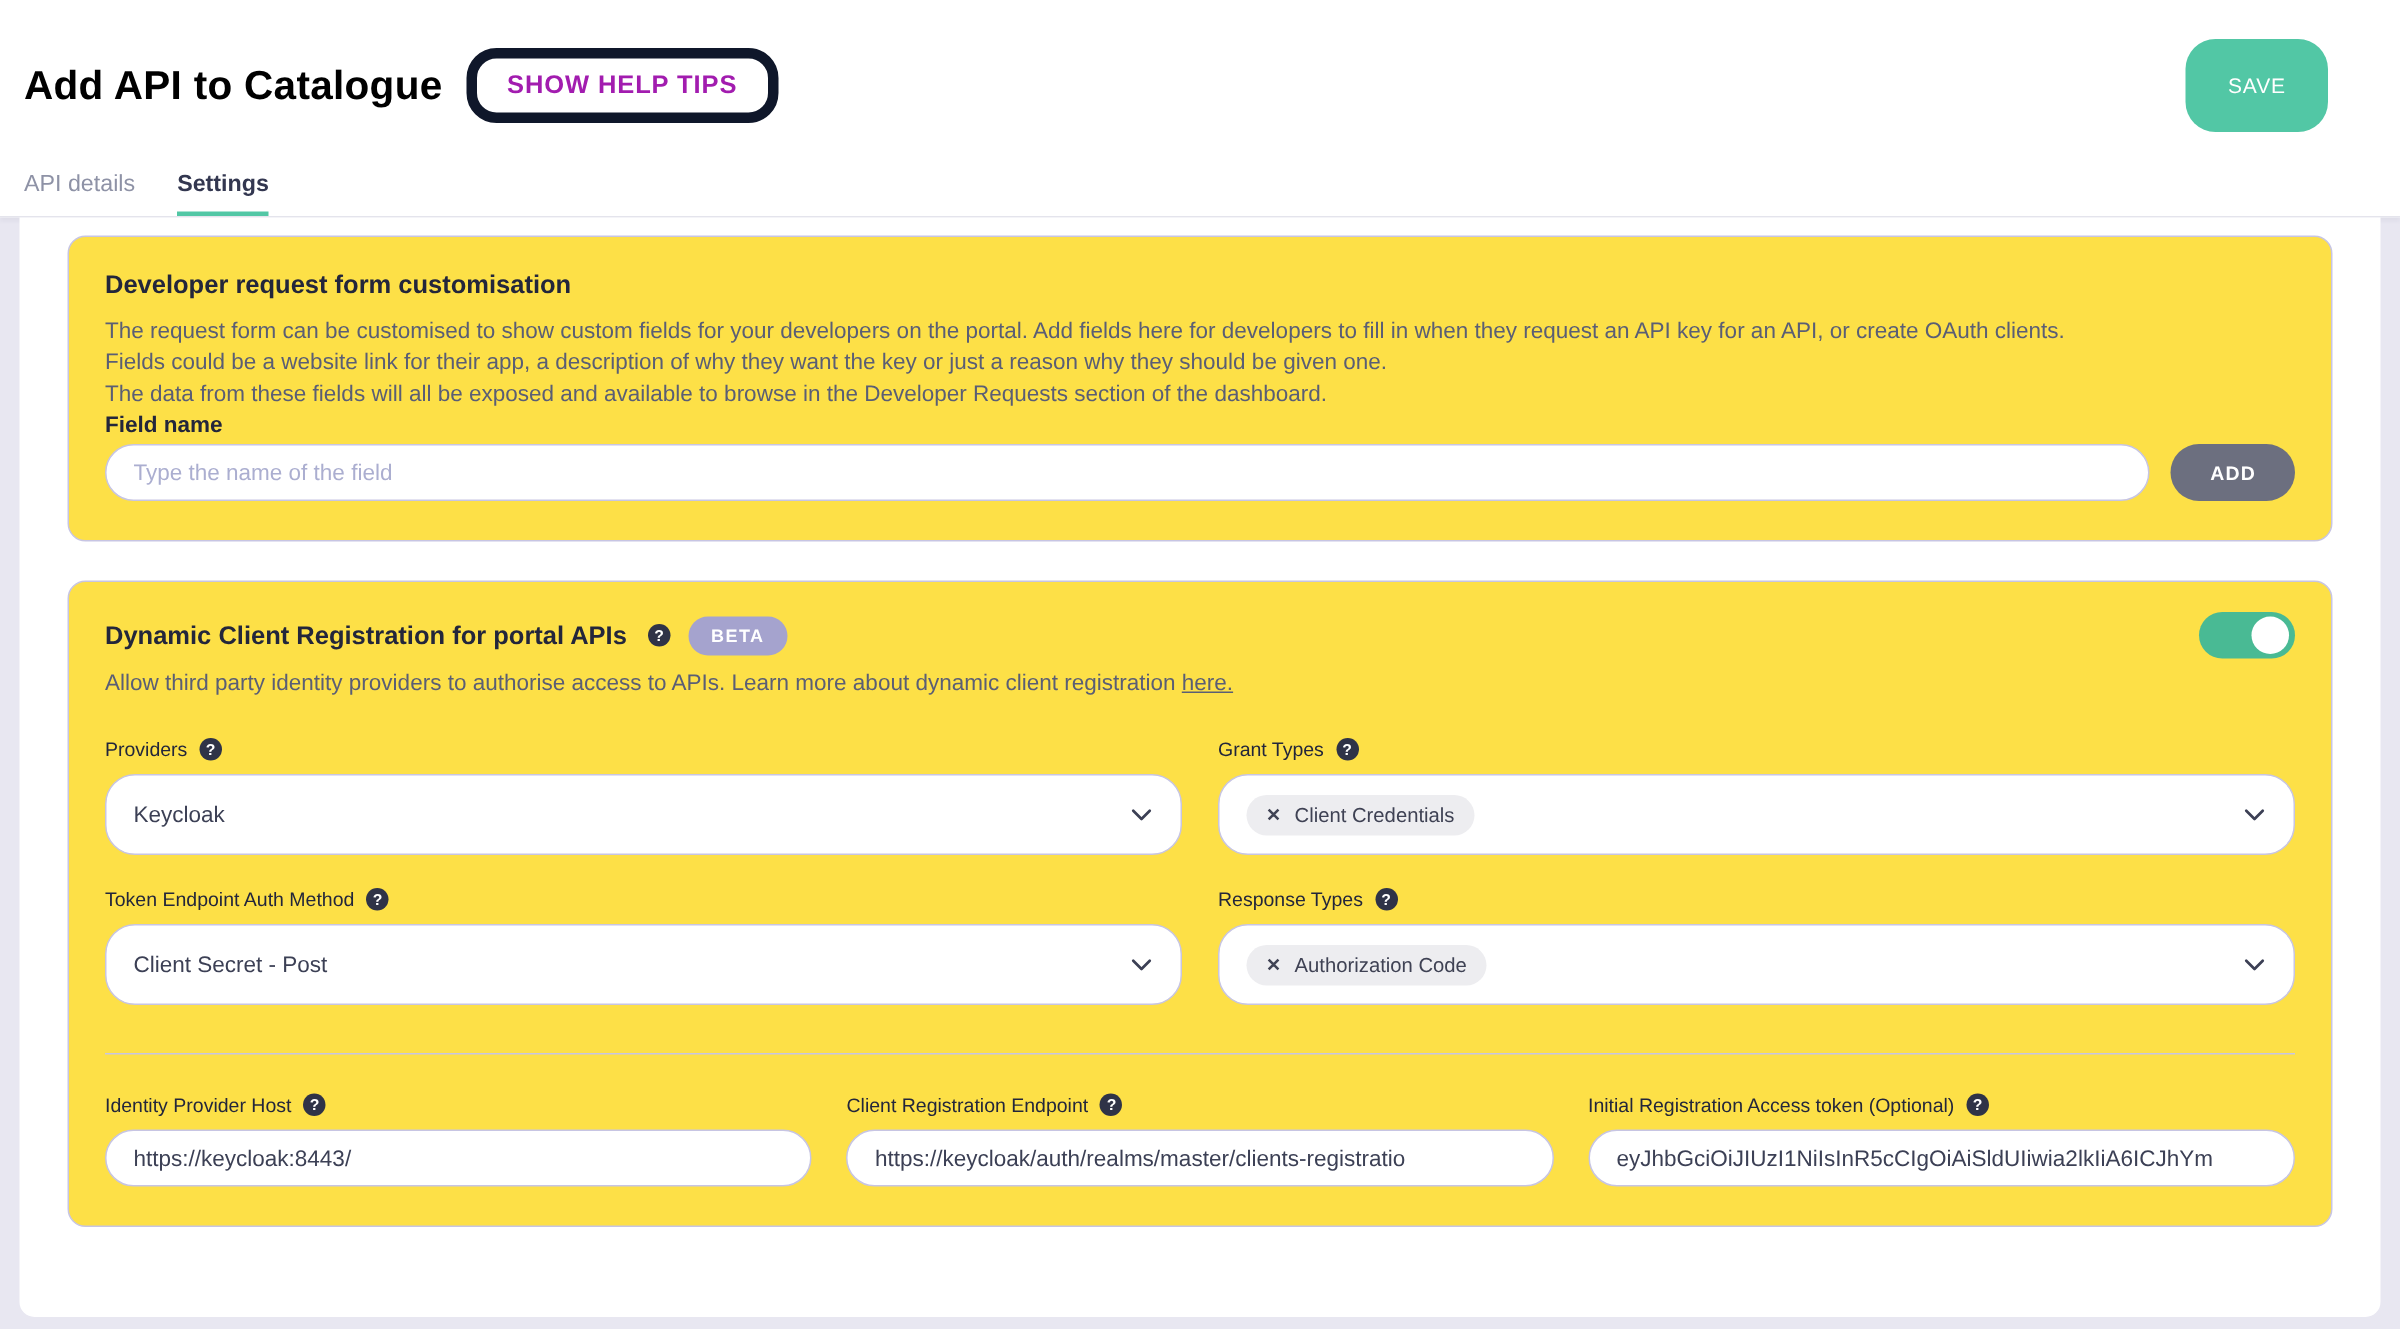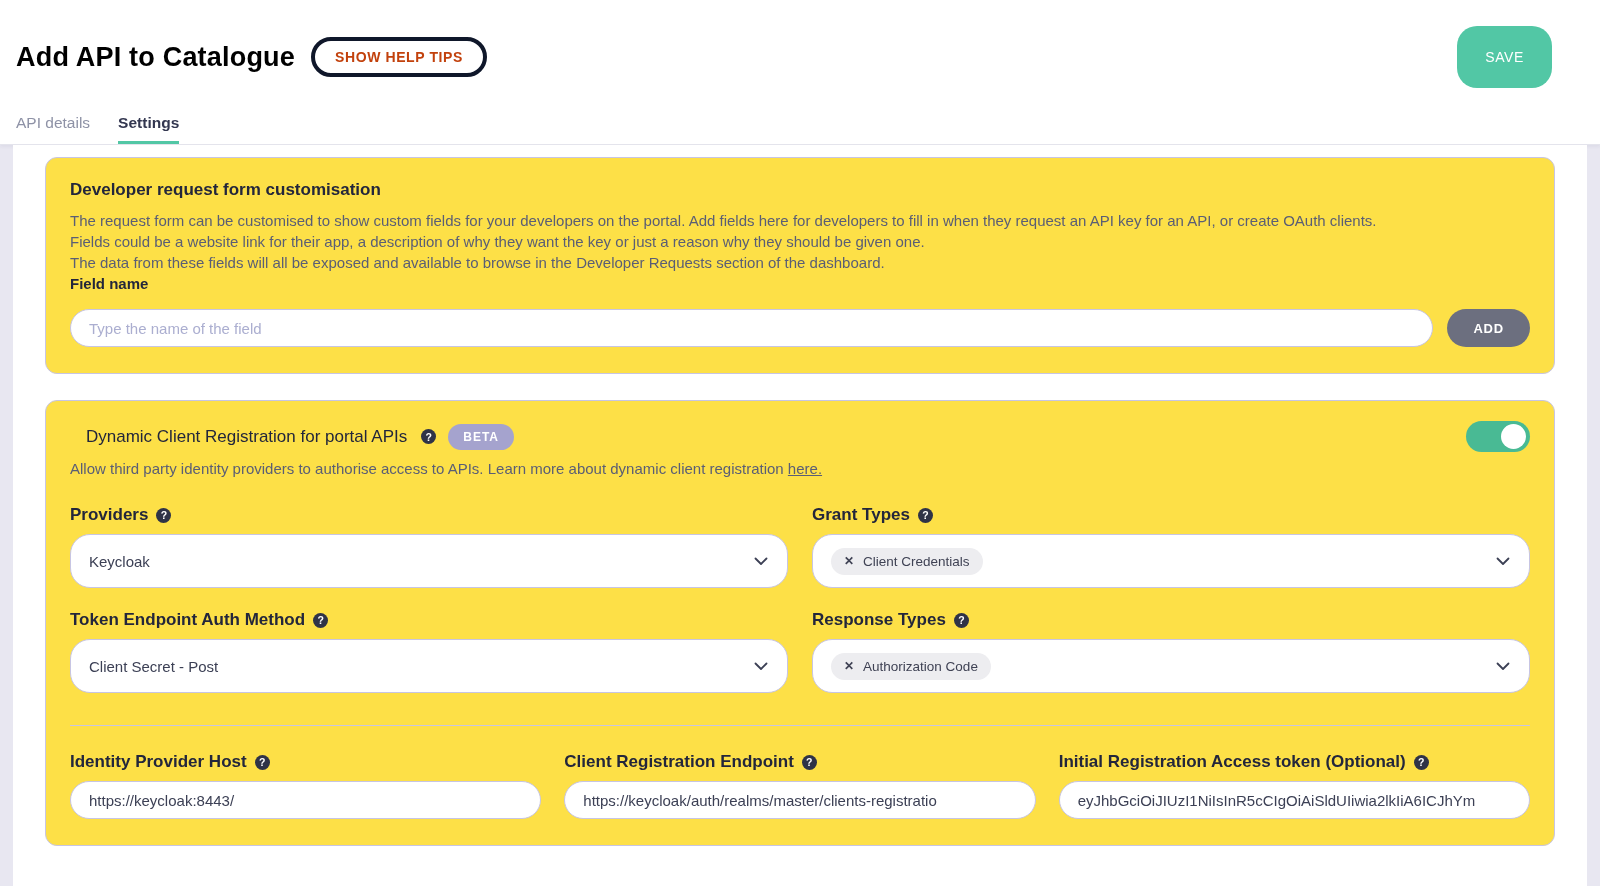--- a/index.html
+++ b/index.html
@@ -24,23 +24,23 @@
     background:#fff;
     padding:26px 48px 0 16px;
     border-bottom:1px solid #e4e4ec;
     box-shadow:0 2px 3px rgba(40,40,70,.05);
   }
   .title-row{display:flex;align-items:center;gap:16px;}
   .page-title{
     font-size:27px;font-weight:700;color:#000000;letter-spacing:.2px;
   }
   .help-tips-btn{
-    border:4px solid #0f172a;border-radius:20px;background:#fff;
-    padding:8px 20px;font-size:14px;font-weight:700;letter-spacing:.6px;
-    color:#c2410c;cursor:pointer;font-family:inherit;
+    border:7px solid #0f172a;border-radius:20px;background:#fff;
+    padding:8px 20px;font-size:17px;font-weight:700;letter-spacing:.6px;
+    color:#a21caf;cursor:pointer;font-family:inherit;
   }
   .spacer{flex:1;}
   .save-btn{
     background:var(--accent);border:none;border-radius:20px;
     padding:23px 28px;color:#fff;font-size:14px;font-weight:400;
     letter-spacing:.6px;cursor:pointer;font-family:inherit;
   }
   .tabs{display:flex;gap:28px;margin-top:26px;padding-left:0;}
   .tab{
     font-size:15.5px;color:#8e92a6;padding-bottom:9px;cursor:pointer;
@@ -56,35 +56,35 @@
   }
   .card{
     border:1px solid var(--border-purple);border-radius:12px;
     padding:20px 24px 26px;background:#fde047;
   }
   .card.first{margin-top:0;}
   .card.second{margin-top:26px;}
   .card-title{font-size:17px;font-weight:600;color:var(--ink);margin:2px 0 10px;}
   .desc-line{font-size:15px;color:var(--body-text);line-height:21px;}
   .field-name-label{font-size:15px;font-weight:700;color:var(--ink);line-height:21px;}
-  .add-row{display:flex;align-items:center;gap:14px;margin-top:15px;}
+  .add-row{display:flex;align-items:center;gap:14px;margin-top:2px;}
   .pill-input{
     flex:1;height:38px;border:1px solid var(--border-purple);border-radius:19px;
     padding:0 18px;font-size:15px;color:#3c4055;outline:none;
     font-family:inherit;background:#fff;min-width:0;
   }
   .pill-input::placeholder{color:#abaed0;}
   .add-btn{
     background:var(--btn-gray);border:none;border-radius:19px;height:38px;
     padding:0 26px;color:#fff;font-size:13px;font-weight:700;letter-spacing:.8px;
     cursor:pointer;font-family:inherit;
   }
   
   .dcr-header{display:flex;align-items:center;gap:12px;}
-  .dcr-title{font-size:17px;font-weight:400;color:var(--ink);margin-left:16px;}
+  .dcr-title{font-size:17px;font-weight:700;color:var(--ink);}
   .q-icon{
     display:inline-flex;align-items:center;justify-content:center;
     width:15px;height:15px;border-radius:50%;background:#2f3347;color:#fff;
     font-size:10.5px;font-weight:700;flex:0 0 auto;vertical-align:middle;
     margin-left:2px;
   }
   .q-icon::before{content:"?";}
   .beta-badge{
     background:var(--beta);color:#fff;border-radius:15px;
     padding:6px 15px;font-size:12px;font-weight:600;letter-spacing:1px;
@@ -97,21 +97,21 @@
     position:absolute;top:3px;right:4px;width:25px;height:25px;
     border-radius:50%;background:#fff;
   }
   .dcr-desc{font-size:15px;color:var(--body-text);margin-top:8px;}
   .dcr-link{color:var(--body-text);text-decoration:underline;}
   .grid2{
     display:grid;grid-template-columns:1fr 1fr;column-gap:24px;row-gap:22px;
     margin-top:28px;
   }
   .field-label{
-    font-size:17px;font-weight:700;color:var(--ink);margin-bottom:9px;
+    font-size:13px;font-weight:400;color:var(--ink);margin-bottom:9px;
     display:flex;align-items:center;gap:6px;
   }
   .select-box{
     height:54px;border:1px solid var(--border-purple);border-radius:20px;
     display:flex;align-items:center;padding:0 18px;cursor:pointer;
     background:#fff;
   }
   .select-value{font-size:15px;color:#3c4055;flex:1;}
   .chevron{flex:0 0 auto;display:flex;}
   .chip{

